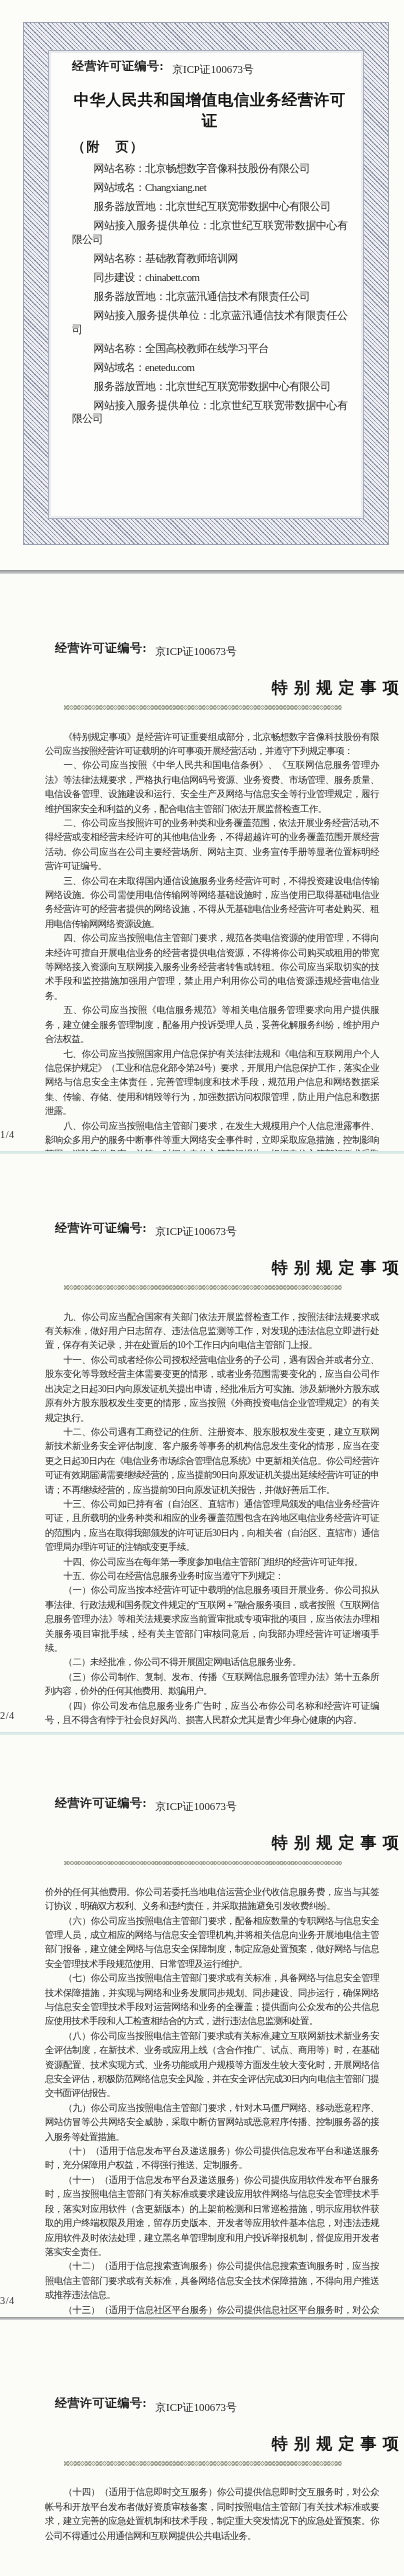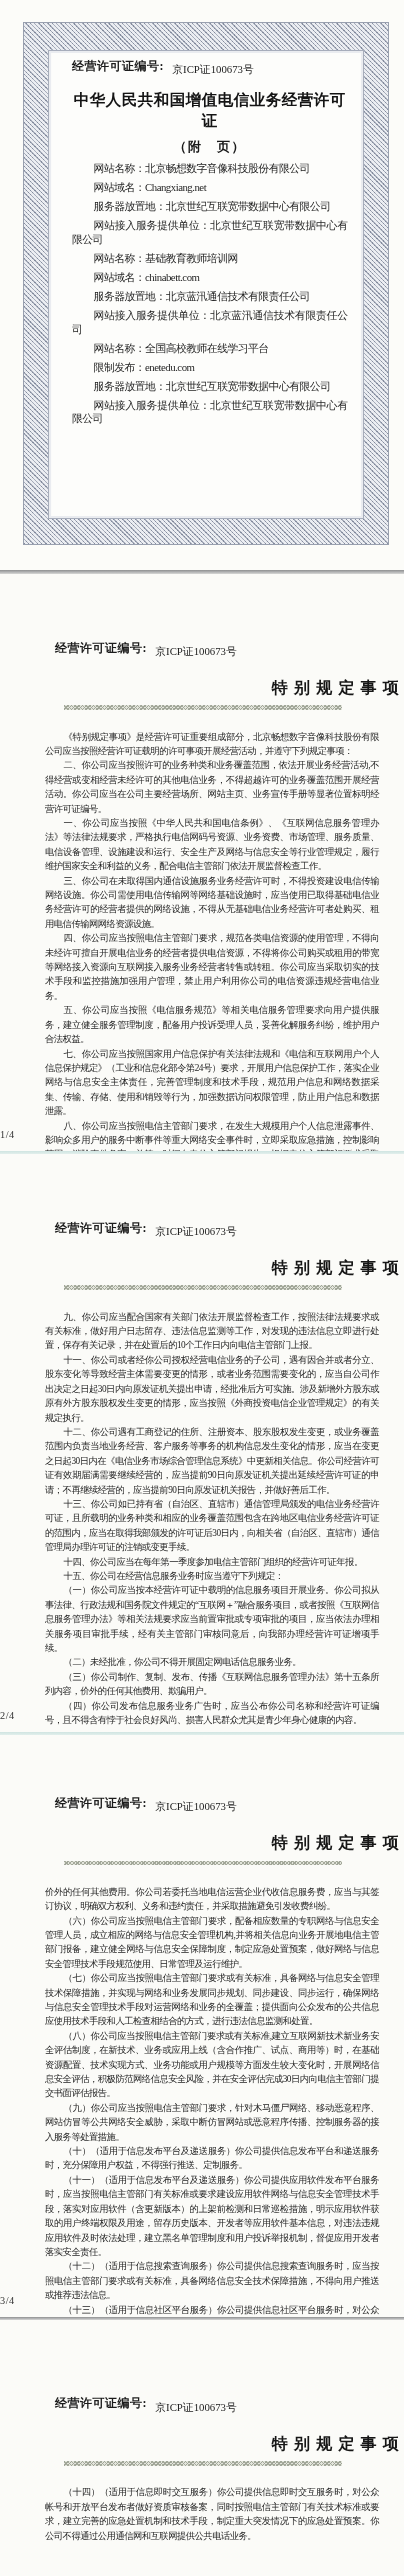--- a/index.html
+++ b/index.html
@@ -19,21 +19,21 @@
       repeating-linear-gradient(45deg, rgba(123,131,150,.55) 0 1px, rgba(238,240,244,.92) 1px 3.1px),
       repeating-linear-gradient(-45deg, rgba(116,124,144,.5) 0 1px, rgba(225,228,235,.85) 1px 3.1px),
       #aeb5c3;}
   .panel{position:absolute;left:24px;top:27px;right:24px;bottom:25px;
     background:#fdfdfb;border:0.5px solid #a7adbb;box-shadow:inset 0 0 0 2.1px #eaecf0;}
   .panel-inner{padding:7.2px 15.5px 0 23px;}
   .lic-row{white-space:nowrap;}
   .lic-label{font-size:12px;font-weight:700;color:#1c1c1c;letter-spacing:0.5px;}
   .lic-value{font-size:10.8px;color:#222;margin-left:6.2px;position:relative;top:3.6px;letter-spacing:0;}
   .cert-title{margin:15.5px 0 0;text-align:center;font-size:15.5px;font-weight:700;color:#141414;letter-spacing:0.5px;}
-  .cert-sub{margin:6.2px 0 0;text-align:center;font-size:13px;font-weight:700;color:#1a1a1a;letter-spacing:1.5px;}
+  .cert-sub{margin:6.2px 0 0;font-size:13px;font-weight:700;color:#1a1a1a;letter-spacing:1.5px;}
   .intro{margin:27px 0 13.4px;font-size:10.8px;letter-spacing:-0.5px;line-height:17px;color:#1f1f1f;text-indent:2em;text-align:justify;}
   .entry{margin:5.7px 0;font-size:10.8px;letter-spacing:-0.5px;line-height:13.4px;color:#1f1f1f;text-indent:2em;text-align:justify;}
 
   
   .sp{height:577px;}
   #p3{height:578px;}
   #p4{height:582px;}
   #p5{height:554px;}
   .sp .lic-row{padding:66px 0 0 55px;}
   #p4 .lic-row{padding-top:60px;}
@@ -64,45 +64,45 @@
             <span class="lic-label">经营许可证编号:</span>
             <span class="lic-value">京ICP证100673号</span>
           </div>
           <h1 class="cert-title">中华人民共和国增值电信业务经营许可证</h1>
           <h2 class="cert-sub">（附　页）</h2>
           <p class="entry">网站名称：北京畅想数字音像科技股份有限公司</p>
           <p class="entry">网站域名：Changxiang.net</p>
           <p class="entry">服务器放置地：北京世纪互联宽带数据中心有限公司</p>
           <p class="entry">网站接入服务提供单位：北京世纪互联宽带数据中心有限公司</p>
           <p class="entry">网站名称：基础教育教师培训网</p>
-          <p class="entry">网站域名：chinabett.com</p>
+          <p class="entry">同步建设：chinabett.com</p>
           <p class="entry">服务器放置地：北京蓝汛通信技术有限责任公司</p>
           <p class="entry">网站接入服务提供单位：北京蓝汛通信技术有限责任公司</p>
           <p class="entry">网站名称：全国高校教师在线学习平台</p>
-          <p class="entry">限制发布：enetedu.com</p>
+          <p class="entry">网站域名：enetedu.com</p>
           <p class="entry">服务器放置地：北京世纪互联宽带数据中心有限公司</p>
           <p class="entry">网站接入服务提供单位：北京世纪互联宽带数据中心有限公司</p>
         </div>
       </div>
     </div>
   </section>
 
   <div class="sep sep-gray"></div>
 
   <section class="page sp" id="p2">
     <div class="lic-row">
       <span class="lic-label">经营许可证编号:</span>
       <span class="lic-value">京ICP证100673号</span>
     </div>
     <h2 class="sp-title">特别规定事项</h2>
     <div class="zigzag"></div>
     <div class="sp-body">
       <p class="para">《特别规定事项》是经营许可证重要组成部分，北京畅想数字音像科技股份有限公司应当按照经营许可证载明的许可事项开展经营活动，并遵守下列规定事项：</p>
+      <p class="para">一、你公司应当按照《中华人民共和国电信条例》、《互联网信息服务管理办法》等法律法规要求，严格执行电信网码号资源、业务资费、市场管理、服务质量、电信设备管理、设施建设和运行、安全生产及网络与信息安全等行业管理规定，履行维护国家安全和利益的义务，配合电信主管部门依法开展监督检查工作。</p>
       <p class="para">二、你公司应当按照许可的业务种类和业务覆盖范围，依法开展业务经营活动,不得经营或变相经营未经许可的其他电信业务，不得超越许可的业务覆盖范围开展经营活动。你公司应当在公司主要经营场所、网站主页、业务宣传手册等显著位置标明经营许可证编号。</p>
-      <p class="para">一、你公司应当按照《中华人民共和国电信条例》、《互联网信息服务管理办法》等法律法规要求，严格执行电信网码号资源、业务资费、市场管理、服务质量、电信设备管理、设施建设和运行、安全生产及网络与信息安全等行业管理规定，履行维护国家安全和利益的义务，配合电信主管部门依法开展监督检查工作。</p>
       <p class="para">三、你公司在未取得国内通信设施服务业务经营许可时，不得投资建设电信传输网络设施。你公司需使用电信传输网等网络基础设施时，应当使用已取得基础电信业务经营许可的经营者提供的网络设施，不得从无基础电信业务经营许可者处购买、租用电信传输网网络资源设施。</p>
       <p class="para">四、你公司应当按照电信主管部门要求，规范各类电信资源的使用管理，不得向未经许可擅自开展电信业务的经营者提供电信资源，不得将你公司购买或租用的带宽等网络接入资源向互联网接入服务业务经营者转售或转租。你公司应当采取切实的技术手段和监控措施加强用户管理，禁止用户利用你公司的电信资源违规经营电信业务。</p>
       <p class="para">五、你公司应当按照《电信服务规范》等相关电信服务管理要求向用户提供服务，建立健全服务管理制度，配备用户投诉受理人员，妥善化解服务纠纷，维护用户合法权益。</p>
       <p class="para">七、你公司应当按照国家用户信息保护有关法律法规和《电信和互联网用户个人信息保护规定》（工业和信息化部令第24号）要求，开展用户信息保护工作，落实企业网络与信息安全主体责任，完善管理制度和技术手段，规范用户信息和网络数据采集、传输、存储、使用和销毁等行为，加强数据访问权限管理，防止用户信息和数据泄露。</p>
       <p class="para">八、你公司应当按照电信主管部门要求，在发生大规模用户个人信息泄露事件、影响众多用户的服务中断事件等重大网络安全事件时，立即采取应急措施，控制影响范围，消除事件危害，并第一时间向电信主管部门报告，根据电信主管部门要求采取应急处置措施。</p>
     </div>
     <div class="pagenum">1/4</div>
   </section>
 
   <div class="sep sep-teal"></div>
@@ -110,21 +110,21 @@
   <section class="page sp" id="p3">
     <div class="lic-row">
       <span class="lic-label">经营许可证编号:</span>
       <span class="lic-value">京ICP证100673号</span>
     </div>
     <h2 class="sp-title">特别规定事项</h2>
     <div class="zigzag"></div>
     <div class="sp-body">
       <p class="para">九、你公司应当配合国家有关部门依法开展监督检查工作，按照法律法规要求或有关标准，做好用户日志留存、违法信息监测等工作，对发现的违法信息立即进行处置，保存有关记录，并在处置后的10个工作日内向电信主管部门上报。</p>
       <p class="para">十一、你公司或者经你公司授权经营电信业务的子公司，遇有因合并或者分立、股东变化等导致经营主体需要变更的情形，或者业务范围需要变化的，应当自公司作出决定之日起30日内向原发证机关提出申请，经批准后方可实施。涉及新增外方股东或原有外方股东股权发生变更的情形，应当按照《外商投资电信企业管理规定》的有关规定执行。</p>
-      <p class="para">十二、你公司遇有工商登记的住所、注册资本、股东股权发生变更，或业务覆盖范围内负责当地业务经营、客户服务等事务的机构信息发生变化的情形，应当在变更之日起30日内在《电信业务市场综合管理信息系统》中更新相关信息。你公司经营许可证有效期届满需要继续经营的，应当提前90日向原发证机关提出延续经营许可证的申请；不再继续经营的，应当提前90日向原发证机关报告，并做好善后工作。</p>
+      <p class="para">十二、你公司遇有工商登记的住所、注册资本、股东股权发生变更，建立互联网新技术新业务安全评估制度、客户服务等事务的机构信息发生变化的情形，应当在变更之日起30日内在《电信业务市场综合管理信息系统》中更新相关信息。你公司经营许可证有效期届满需要继续经营的，应当提前90日向原发证机关提出延续经营许可证的申请；不再继续经营的，应当提前90日向原发证机关报告，并做好善后工作。</p>
       <p class="para">十三、你公司如已持有省（自治区、直辖市）通信管理局颁发的电信业务经营许可证，且所载明的业务种类和相应的业务覆盖范围包含在跨地区电信业务经营许可证的范围内，应当在取得我部颁发的许可证后30日内，向相关省（自治区、直辖市）通信管理局办理许可证的注销或变更手续。</p>
       <p class="para">十四、你公司应当在每年第一季度参加电信主管部门组织的经营许可证年报。</p>
       <p class="para">十五、你公司在经营信息服务业务时应当遵守下列规定：</p>
       <p class="para">（一）你公司应当按本经营许可证中载明的信息服务项目开展业务。你公司拟从事法律、行政法规和国务院文件规定的“互联网＋”融合服务项目，或者按照《互联网信息服务管理办法》等相关法规要求应当前置审批或专项审批的项目，应当依法办理相关服务项目审批手续，经有关主管部门审核同意后，向我部办理经营许可证增项手续。</p>
       <p class="para">（二）未经批准，你公司不得开展固定网电话信息服务业务。</p>
       <p class="para">（三）你公司制作、复制、发布、传播《互联网信息服务管理办法》第十五条所列内容，价外的任何其他费用、欺骗用户。</p>
       <p class="para">（四）你公司发布信息服务业务广告时，应当公布你公司名称和经营许可证编号，且不得含有悖于社会良好风尚、损害人民群众尤其是青少年身心健康的内容。</p>
 
     </div>
     <div class="pagenum">2/4</div>

